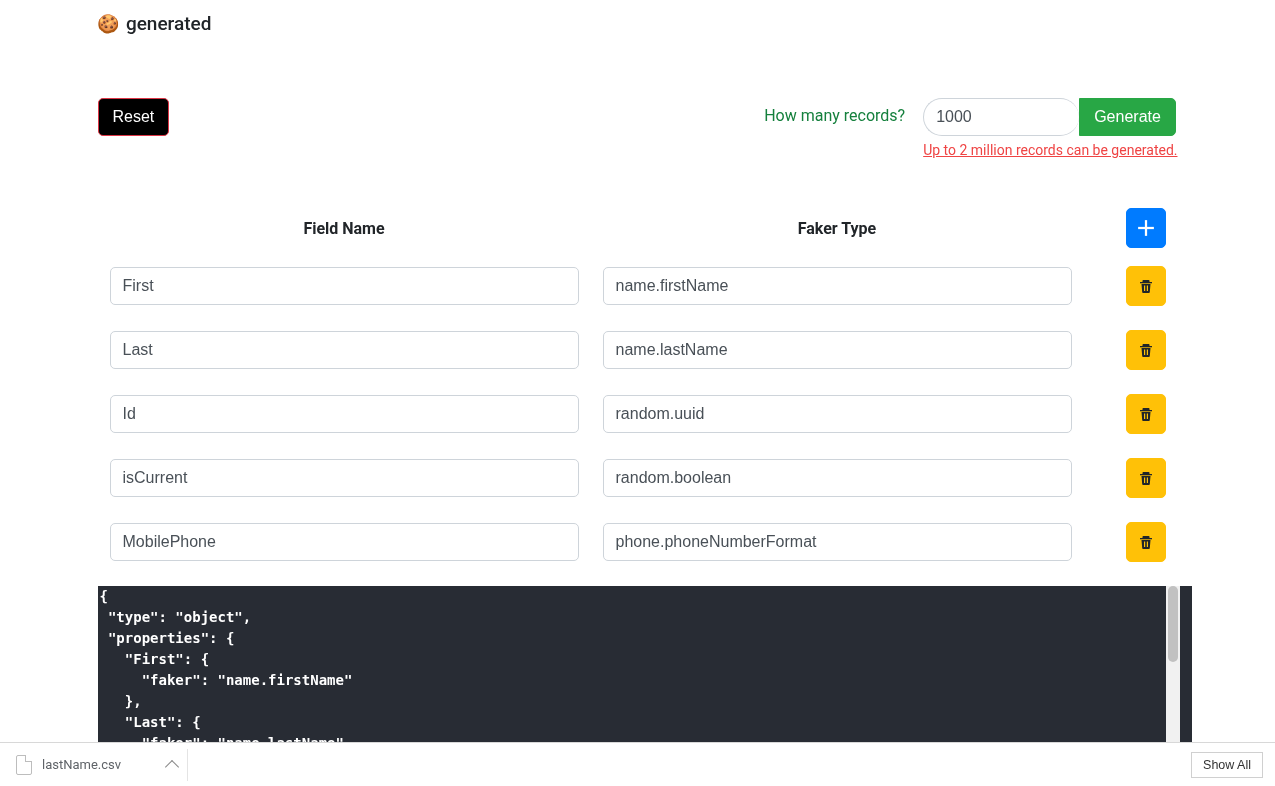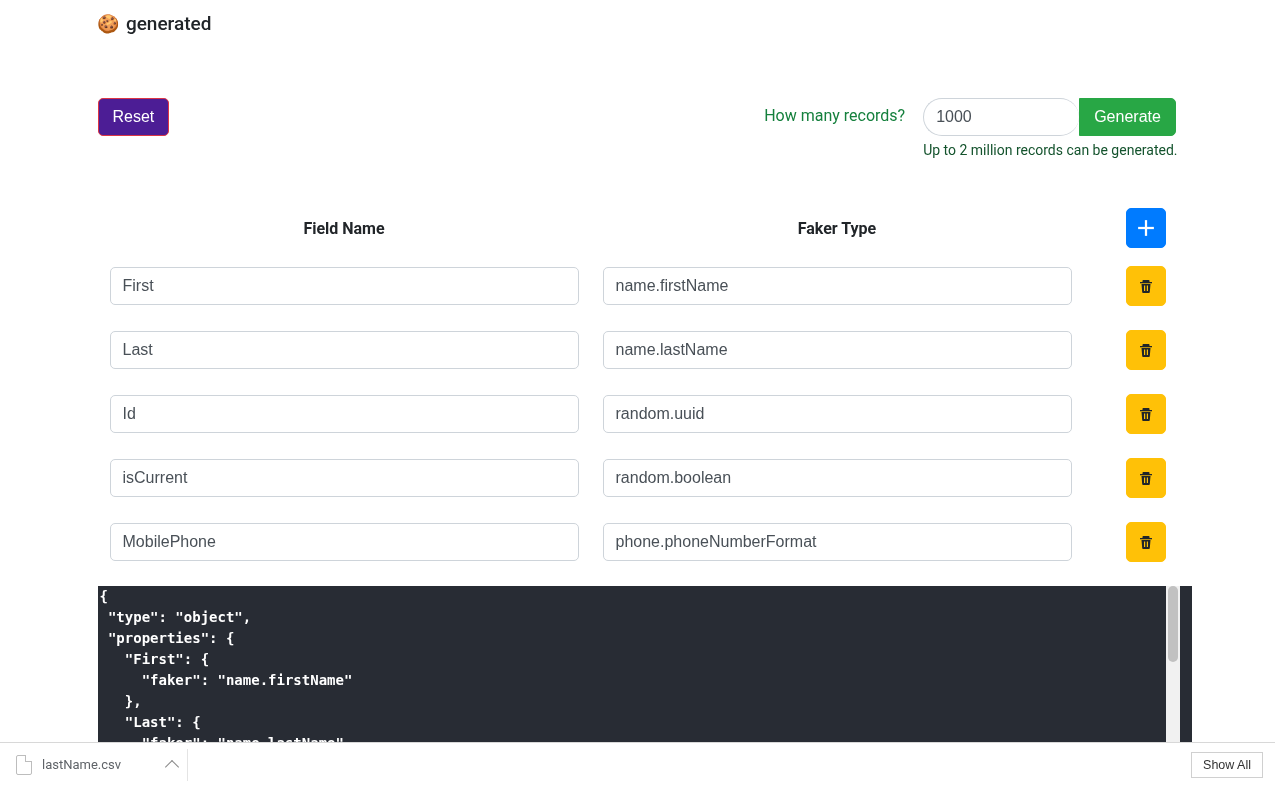--- a/index.html
+++ b/index.html
@@ -40,21 +40,21 @@
     display: inline-flex;
     align-items: center;
     justify-content: center;
     padding: 7px 14px;
     font-size: 16px;
     border-radius: 5px;
     border: 1px solid transparent;
     cursor: pointer;
     line-height: 1.4;
   }
-  .btn-danger { background: #4c1d95; color: #fff; border-color: #dc3545; }
+  .btn-danger { background: #000000; color: #fff; border-color: #dc3545; }
   .btn-success { background: #28a745; color: #fff; border-color: #28a745; border-top-left-radius:0; border-bottom-left-radius:0; }
   .btn-primary { background: #007bff; color: #fff; border-color: #007bff; width: 40px; height: 40px; padding: 0; }
   .btn-warning { background: #ffc107; color: #212529; border-color: #ffc107; width: 40px; height: 40px; padding: 0; }
   .records-group {
     display: flex;
     align-items: flex-start;
     gap: 18px;
   }
   .records-label {
     font-size: 16px;
@@ -79,22 +79,23 @@
   }
   .records-input {
     width: 156px;
     border-top-right-radius: 0;
     border-bottom-right-radius: 0;
     border-right: none;
     border-radius: 19px;
   }
   .help-text {
     font-size: 14px;
-    color: #14532d;
+    color: #ef4444;
     margin-top: 6px;
+    text-decoration: underline;
   }
   .fields-area {
     margin-top: 50px;
     padding: 0 12px;
   }
   .fields-header {
     display: flex;
     align-items: center;
     margin-bottom: 18px;
   }

